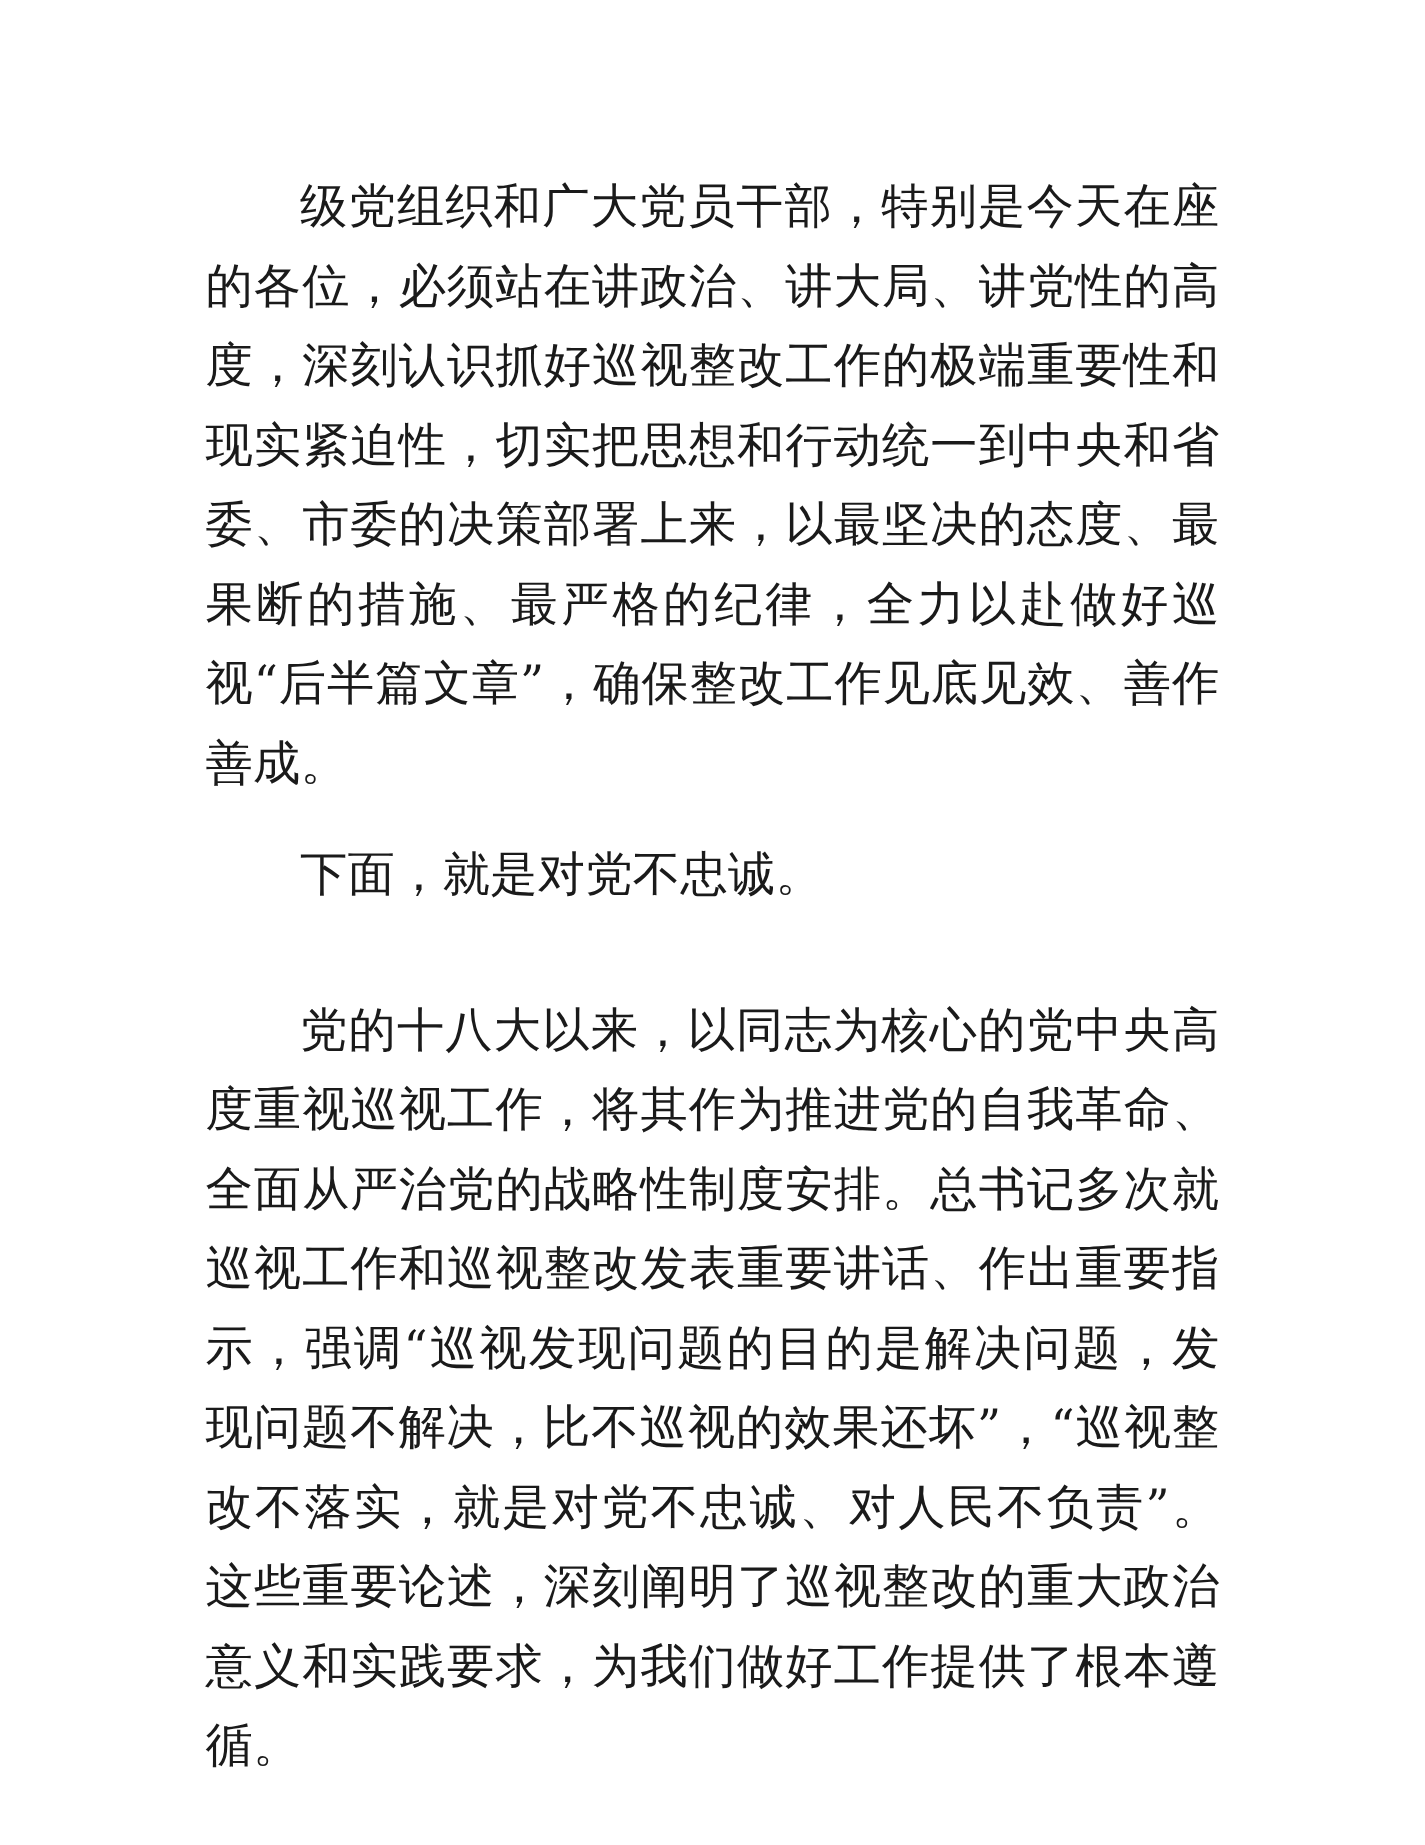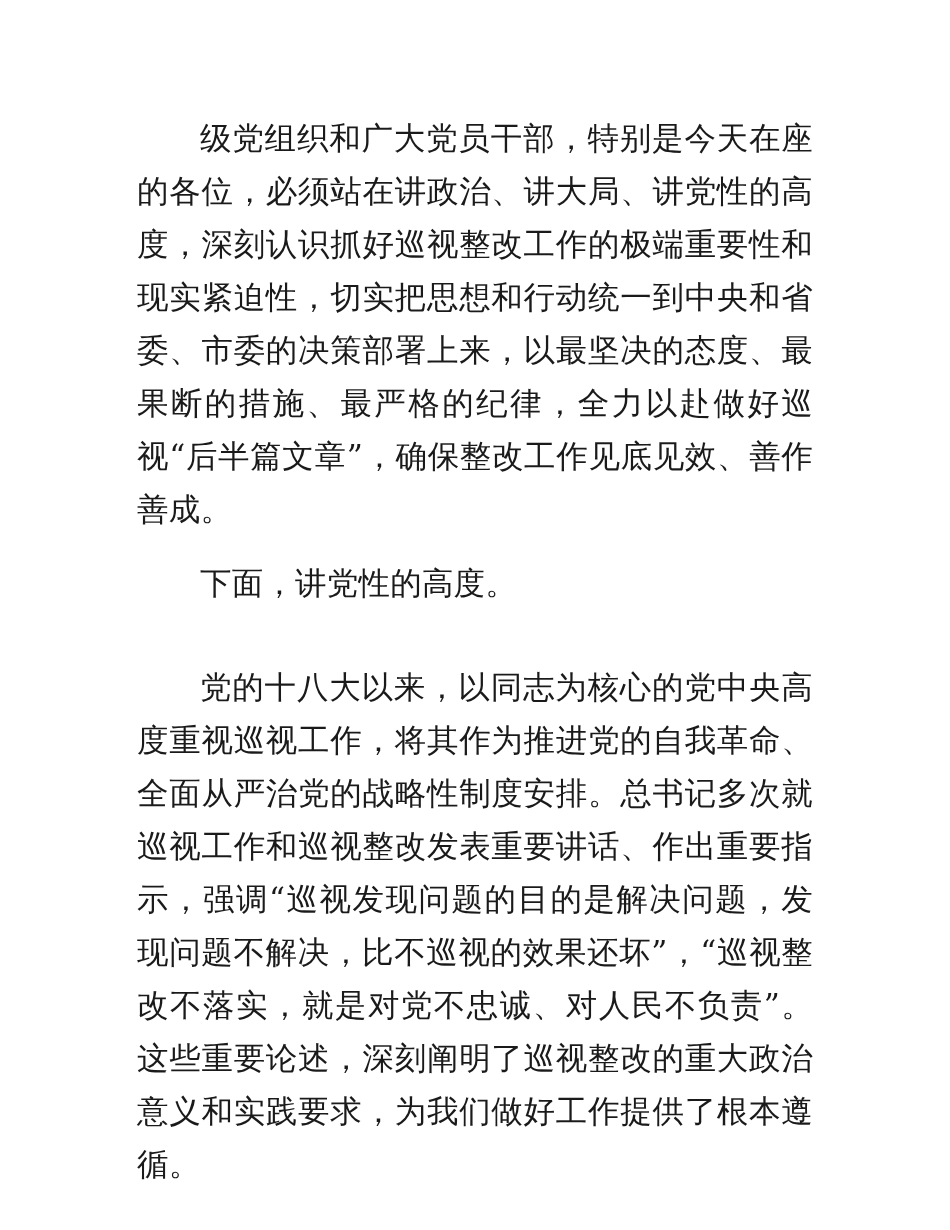--- a/index.html
+++ b/index.html
@@ -54,21 +54,21 @@
 </head>
 <body>
 
 <div class="page">
   <div class="content">
 
     <p class="para">级党组织和广大党员干部，特别是今天在座的各位，必须站在讲政治、讲大局、讲党性的高度，深刻认识抓好巡视整改工作的极端重要性和现实紧迫性，切实把思想和行动统一到中央和省委、市委的决策部署上来，以最坚决的态度、最果断的措施、最严格的纪律，全力以赴做好巡视“后半篇文章”，确保整改工作见底见效、善作善成。</p>
 
     <div class="gap-sm"></div>
 
-    <p class="para">下面，讲党性的高度。</p>
+    <p class="para">下面，就是对党不忠诚。</p>
 
     <div class="gap-md"></div>
 
 
     <div class="gap-sm"></div>
 
     <p class="para">党的十八大以来，以同志为核心的党中央高度重视巡视工作，将其作为推进党的自我革命、全面从严治党的战略性制度安排。总书记多次就巡视工作和巡视整改发表重要讲话、作出重要指示，强调“巡视发现问题的目的是解决问题，发现问题不解决，比不巡视的效果还坏”，“巡视整改不落实，就是对党不忠诚、对人民不负责”。这些重要论述，深刻阐明了巡视整改的重大政治意义和实践要求，为我们做好工作提供了根本遵循。</p>
 
   </div>
 </div>

